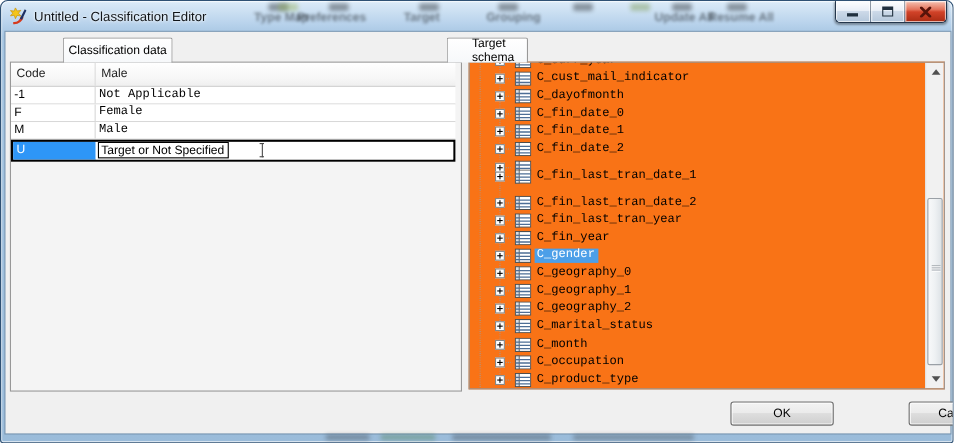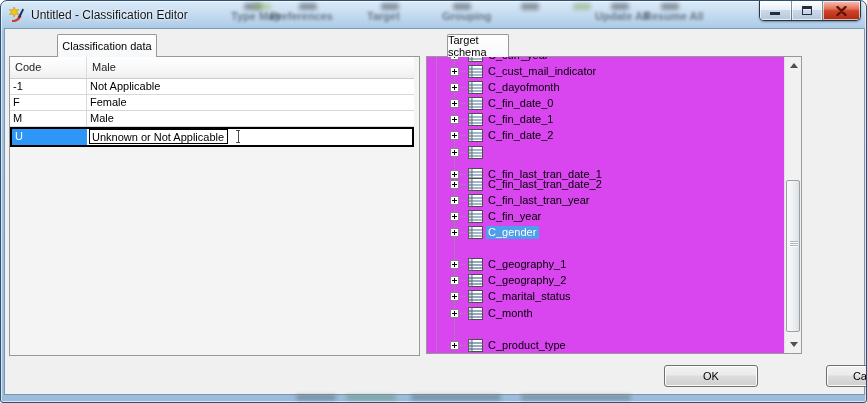--- a/index.html
+++ b/index.html
@@ -42,32 +42,32 @@
   #left-content { left:4px; top:27px; width:411px; height:300px; background:#f4f4f4; overflow:hidden; }
   #table { position:absolute; left:0; top:0; width:404px; }
   #table-header { display:flex; height:22px; background:linear-gradient(180deg,#ffffff 0%,#f6f6f6 70%,#efefef 100%);
                   border-bottom:1px solid #cdcdcd; }
   .th { font-size:11px; color:#222; padding:4px 0 0 5px; }
   .th-code { width:77px; border-right:1px solid #dcdcdc; }
   .th-name { flex:1; }
   .trow { display:flex; height:16px; background:#fff; border-bottom:1px solid #d8d8d8; }
   .td { font-size:11px; color:#000; padding:1px 0 0 3px; white-space:nowrap; overflow:hidden; }
   .td-code { width:77px; border-right:1px solid #d8d8d8; }
-  .td-name { flex:1; }
+  .td-name { flex:1;font-family:Liberation Mono, monospace; }
   #edit-row { display:flex; height:20px; background:#fff; border:2px solid #000; position:relative; }
   #edit-code { width:75px; background:#2e96f7; color:#fff; font-size:11px; padding:1px 0 0 3px; }
   #edit-name-cell { flex:1; position:relative; background:#fff; }
   #edit-box { position:absolute; left:2px; top:0px; height:15px; border:1px solid #000;
               font-size:11px; padding:1px 3px 0 2px; white-space:nowrap; background:#fff; }
   #ibeam-cursor { position:absolute; left:148px; top:1px; width:7px; height:13px; }
   #ibeam-cursor .vbar { position:absolute; left:3px; top:0; width:1px; height:13px; background:#4a4a4a; }
   #ibeam-cursor .serif { position:absolute; left:1px; width:4px; height:1px; background:#4a4a4a; }
   
-  #tab-right { left:442px; width:62px; }
-  #right-content { left:421px; top:27px; width:376px; height:298px; background:#d946ef; overflow:hidden; }
+  #tab-right { left:401px; width:74px;padding-left:22px; }
+  #right-content { left:421px; top:27px; width:433px; height:298px; background:#f97316; overflow:hidden;font-family:Liberation Mono, monospace; }
   .dotline-v { position:absolute; width:1px;
                background-image:linear-gradient(180deg,#9a9a9a 50%,transparent 50%); background-size:1px 2px; }
   #tree-rows { position:absolute; left:0; top:0; width:412px; height:100%; }
   .tree-row { position:absolute; left:0; width:100%; height:16px; display:flex; align-items:center; cursor:default; }
   .expand-box { position:absolute; left:23px; top:3px; width:9px; height:9px; background:#fff;
                 border:1px solid #868686; }
   .expand-box::before { content:""; position:absolute; left:1px; top:3px; width:5px; height:1px; background:#000; }
   .expand-box::after  { content:""; position:absolute; left:3px; top:1px; width:1px; height:5px; background:#000; }
   .tree-connector { position:absolute; left:33px; top:7px; width:6px; height:1px;
                     background-image:linear-gradient(90deg,#9a9a9a 50%,transparent 50%); background-size:2px 1px; }
@@ -160,21 +160,21 @@
           <div class="td td-code">F</div>
           <div class="td td-name">Female</div>
         </div>
         <div class="trow">
           <div class="td td-code">M</div>
           <div class="td td-name">Male</div>
         </div>
         <div id="edit-row">
           <div id="edit-code">U</div>
           <div id="edit-name-cell">
-            <div id="edit-box">Unknown or Not Applicable</div>
+            <div id="edit-box">Target or Not Specified</div>
             <div id="ibeam-cursor">
               <div class="serif" style="top:0;"></div>
               <div class="vbar"></div>
               <div class="serif" style="bottom:0;"></div>
             </div>
           </div>
         </div>
       </div>
     </div>
 
@@ -261,21 +261,21 @@
     <div class="expand-box"></div>
     <div class="tree-connector"></div>
     <svg class="tree-icon" width="15" height="13" viewBox="0 0 15 13">
       <rect x="0.5" y="0.5" width="14" height="12" fill="#ffffff" stroke="#4d4d4d"></rect>
       <rect x="0.5" y="0.5" width="3.5" height="12" fill="#d9dee3" stroke="#4d4d4d" stroke-width="0.8"></rect>
       <line x1="1" y1="4" x2="14" y2="4" stroke="#4d6e96" stroke-width="1.2"></line>
       <line x1="1" y1="7" x2="14" y2="7" stroke="#4d6e96" stroke-width="1.2"></line>
       <line x1="1" y1="10" x2="14" y2="10" stroke="#4d6e96" stroke-width="1.2"></line>
     </svg>
   </div>
-          <div class="tree-row" style="top: 110px; padding-left: 20px;">
+          <div class="tree-row" style="top: 96px; padding-left: 20px;">
     <div class="expand-box"></div>
     <div class="tree-connector"></div>
     <svg class="tree-icon" width="15" height="13" viewBox="0 0 15 13">
       <rect x="0.5" y="0.5" width="14" height="12" fill="#ffffff" stroke="#4d4d4d"></rect>
       <rect x="0.5" y="0.5" width="3.5" height="12" fill="#d9dee3" stroke="#4d4d4d" stroke-width="0.8"></rect>
       <line x1="1" y1="4" x2="14" y2="4" stroke="#4d6e96" stroke-width="1.2"></line>
       <line x1="1" y1="7" x2="14" y2="7" stroke="#4d6e96" stroke-width="1.2"></line>
       <line x1="1" y1="10" x2="14" y2="10" stroke="#4d6e96" stroke-width="1.2"></line>
     </svg>
     <span class="tree-label">C_fin_last_tran_date_1</span>
@@ -321,20 +321,32 @@
     <div class="tree-connector"></div>
     <svg class="tree-icon" width="15" height="13" viewBox="0 0 15 13">
       <rect x="0.5" y="0.5" width="14" height="12" fill="#ffffff" stroke="#4d4d4d"></rect>
       <rect x="0.5" y="0.5" width="3.5" height="12" fill="#d9dee3" stroke="#4d4d4d" stroke-width="0.8"></rect>
       <line x1="1" y1="4" x2="14" y2="4" stroke="#4d6e96" stroke-width="1.2"></line>
       <line x1="1" y1="7" x2="14" y2="7" stroke="#4d6e96" stroke-width="1.2"></line>
       <line x1="1" y1="10" x2="14" y2="10" stroke="#4d6e96" stroke-width="1.2"></line>
     </svg>
     <span class="tree-label selected">C_gender</span>
   </div>
+          <div class="tree-row" style="top: 184.1px;">
+    <div class="expand-box"></div>
+    <div class="tree-connector"></div>
+    <svg class="tree-icon" width="15" height="13" viewBox="0 0 15 13">
+      <rect x="0.5" y="0.5" width="14" height="12" fill="#ffffff" stroke="#4d4d4d"></rect>
+      <rect x="0.5" y="0.5" width="3.5" height="12" fill="#d9dee3" stroke="#4d4d4d" stroke-width="0.8"></rect>
+      <line x1="1" y1="4" x2="14" y2="4" stroke="#4d6e96" stroke-width="1.2"></line>
+      <line x1="1" y1="7" x2="14" y2="7" stroke="#4d6e96" stroke-width="1.2"></line>
+      <line x1="1" y1="10" x2="14" y2="10" stroke="#4d6e96" stroke-width="1.2"></line>
+    </svg>
+    <span class="tree-label">C_geography_0</span>
+  </div>
           <div class="tree-row" style="top: 200.2px;">
     <div class="expand-box"></div>
     <div class="tree-connector"></div>
     <svg class="tree-icon" width="15" height="13" viewBox="0 0 15 13">
       <rect x="0.5" y="0.5" width="14" height="12" fill="#ffffff" stroke="#4d4d4d"></rect>
       <rect x="0.5" y="0.5" width="3.5" height="12" fill="#d9dee3" stroke="#4d4d4d" stroke-width="0.8"></rect>
       <line x1="1" y1="4" x2="14" y2="4" stroke="#4d6e96" stroke-width="1.2"></line>
       <line x1="1" y1="7" x2="14" y2="7" stroke="#4d6e96" stroke-width="1.2"></line>
       <line x1="1" y1="10" x2="14" y2="10" stroke="#4d6e96" stroke-width="1.2"></line>
     </svg>
@@ -368,20 +380,32 @@
     <div class="expand-box"></div>
     <div class="tree-connector"></div>
     <svg class="tree-icon" width="15" height="13" viewBox="0 0 15 13">
       <rect x="0.5" y="0.5" width="14" height="12" fill="#ffffff" stroke="#4d4d4d"></rect>
       <rect x="0.5" y="0.5" width="3.5" height="12" fill="#d9dee3" stroke="#4d4d4d" stroke-width="0.8"></rect>
       <line x1="1" y1="4" x2="14" y2="4" stroke="#4d6e96" stroke-width="1.2"></line>
       <line x1="1" y1="7" x2="14" y2="7" stroke="#4d6e96" stroke-width="1.2"></line>
       <line x1="1" y1="10" x2="14" y2="10" stroke="#4d6e96" stroke-width="1.2"></line>
     </svg>
     <span class="tree-label">C_month</span>
+  </div>
+          <div class="tree-row" style="top: 264.6px;">
+    <div class="expand-box"></div>
+    <div class="tree-connector"></div>
+    <svg class="tree-icon" width="15" height="13" viewBox="0 0 15 13">
+      <rect x="0.5" y="0.5" width="14" height="12" fill="#ffffff" stroke="#4d4d4d"></rect>
+      <rect x="0.5" y="0.5" width="3.5" height="12" fill="#d9dee3" stroke="#4d4d4d" stroke-width="0.8"></rect>
+      <line x1="1" y1="4" x2="14" y2="4" stroke="#4d6e96" stroke-width="1.2"></line>
+      <line x1="1" y1="7" x2="14" y2="7" stroke="#4d6e96" stroke-width="1.2"></line>
+      <line x1="1" y1="10" x2="14" y2="10" stroke="#4d6e96" stroke-width="1.2"></line>
+    </svg>
+    <span class="tree-label">C_occupation</span>
   </div>
           <div class="tree-row" style="top: 280.7px;">
     <div class="expand-box"></div>
     <div class="tree-connector"></div>
     <svg class="tree-icon" width="15" height="13" viewBox="0 0 15 13">
       <rect x="0.5" y="0.5" width="14" height="12" fill="#ffffff" stroke="#4d4d4d"></rect>
       <rect x="0.5" y="0.5" width="3.5" height="12" fill="#d9dee3" stroke="#4d4d4d" stroke-width="0.8"></rect>
       <line x1="1" y1="4" x2="14" y2="4" stroke="#4d6e96" stroke-width="1.2"></line>
       <line x1="1" y1="7" x2="14" y2="7" stroke="#4d6e96" stroke-width="1.2"></line>
       <line x1="1" y1="10" x2="14" y2="10" stroke="#4d6e96" stroke-width="1.2"></line>

